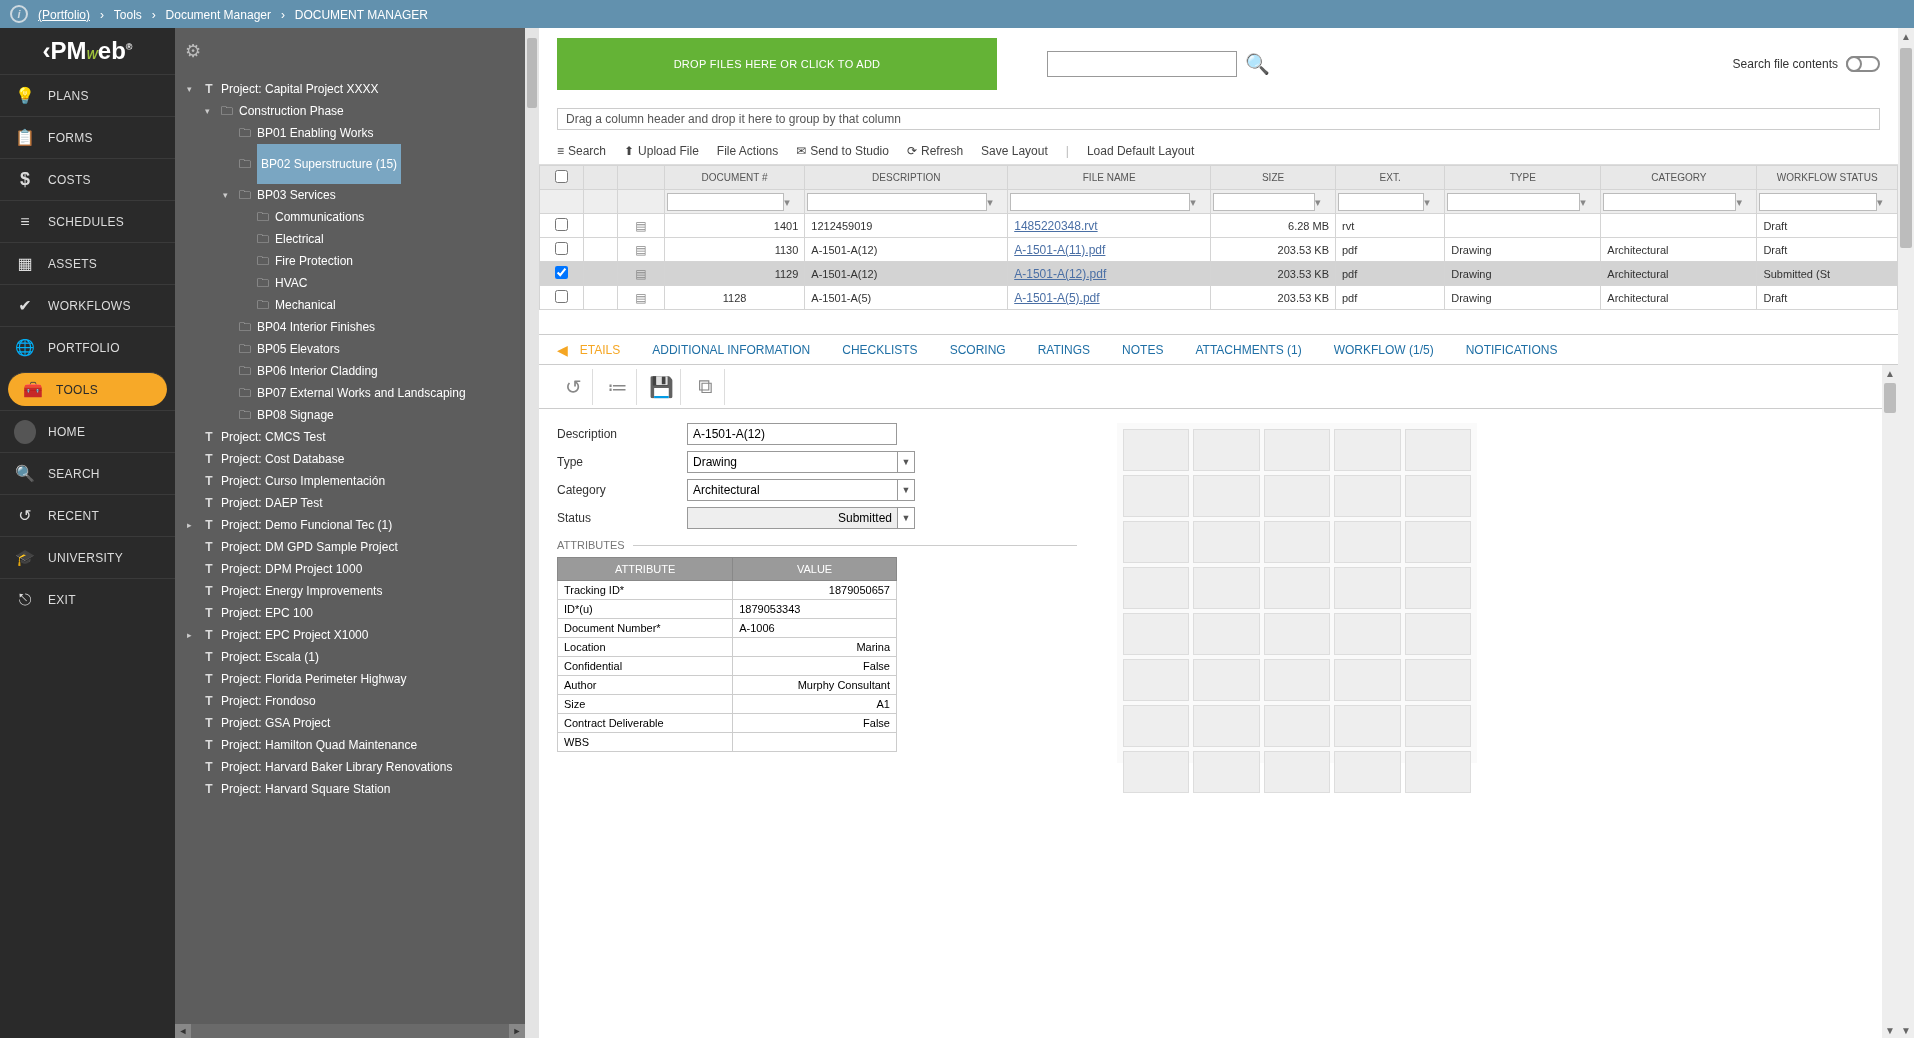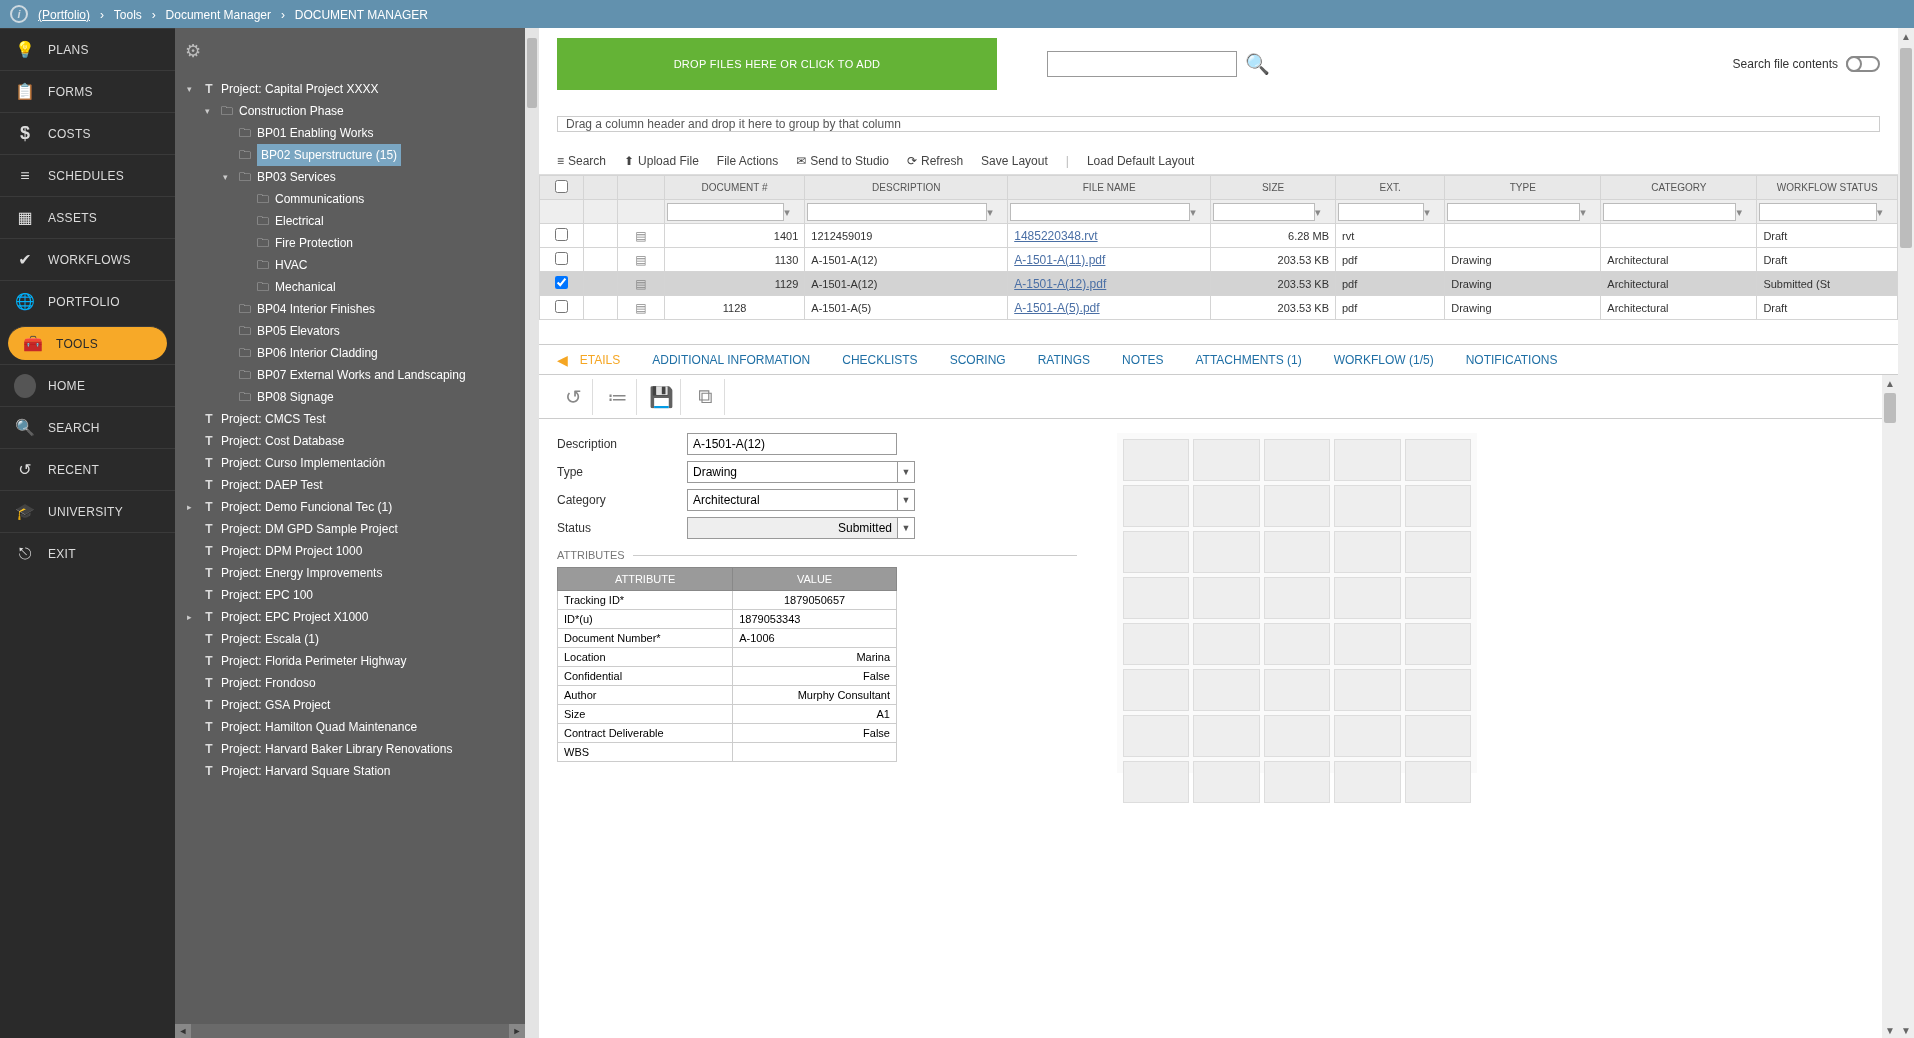--- a/index.html
+++ b/index.html
@@ -36,21 +36,21 @@
 .gutter .thumb{position:absolute;left:2px;width:10px;background:#b8b8b8;border-radius:2px}
 .content{flex:1;display:flex;flex-direction:column;min-height:0;background:#fff}
 .uploadrow{display:flex;align-items:center;padding:10px 18px;gap:20px}
 .dropzone{flex:0 0 440px;height:52px;background:#64b336;color:#fff;display:flex;align-items:center;justify-content:center;font-size:11px;letter-spacing:.3px;cursor:pointer}
 .srch-area{display:flex;align-items:center;gap:8px;margin-left:30px}
 .srch-area input{width:190px;height:26px;border:1px solid #999;padding:0 6px}
 .srch-area .mag{font-size:20px;color:#888}
 .srch-right{margin-left:auto;display:flex;align-items:center;gap:8px;font-size:12px;color:#333}
 .toggle{width:34px;height:16px;border:2px solid #8a8a8a;border-radius:10px;position:relative}
 .toggle::after{content:"";position:absolute;width:12px;height:12px;border:2px solid #8a8a8a;border-radius:50%;top:-2px;left:-2px;background:#fff}
-.groupbar{height:16px;border:1px solid #ccc;margin:16px 18px;padding:0 8px;display:flex;align-items:center;color:#555;font-size:12px}
+.groupbar{height:22px;border:1px solid #ccc;margin:8px 18px;padding:0 8px;display:flex;align-items:center;color:#555;font-size:12px}
 .grid-tb{display:flex;align-items:center;gap:18px;padding:6px 18px;color:#444;font-size:12px;border-bottom:1px solid #ddd}
 .grid-tb .tbitem{display:flex;align-items:center;gap:4px;cursor:pointer}
 .grid-wrap{height:170px;overflow:hidden;border-bottom:1px solid #ccc;margin:0 0 0 0}
 table.grid{width:100%;border-collapse:collapse;table-layout:fixed}
 table.grid th,table.grid td{border:1px solid #d4d4d4;padding:3px 6px;font-size:11px;height:24px;white-space:nowrap;overflow:hidden;text-overflow:ellipsis}
 table.grid th{background:#e8e8e8;color:#555;font-weight:normal;text-align:center;font-size:10px}
 table.grid .filter-row td{background:#eee;padding:2px}
 table.grid .filter-row input{width:calc(100% - 18px);height:18px;border:1px solid #bbb;padding:0 3px;font-size:11px}
 table.grid .fico{display:inline-block;width:14px;height:14px;color:#888;vertical-align:middle;font-size:11px}
 table.grid tbody tr.sel{background:#d3d3d3}
@@ -96,20 +96,23 @@
     <span>Tools</span>
     <span class="sep">›</span>
     <span>Document Manager</span>
     <span class="sep">›</span>
     <span>DOCUMENT MANAGER</span>
   </div>
 </div>
 
 <div class="main">
   <div class="navcol">
+    <div class="logo">
+      <span class="txt">‹PM<span class="w">W</span>eb<sup style="font-size:9px">®</sup></span>
+    </div>
     <div id="nav-items">
         <div class="navitem">
           <span class="ico">💡</span>
           <span class="lbl">PLANS</span>
         </div>
         <div class="navitem">
           <span class="ico">📋</span>
           <span class="lbl">FORMS</span>
         </div>
         <div class="navitem">
@@ -177,21 +180,21 @@
           <span>Construction Phase</span>
         </div>
         <div class="node" style="padding-left: 42px;">
           <span class="arrow"></span>
           <span class="tico">🗀</span>
           <span>BP01 Enabling Works</span>
         </div>
         <div class="node" style="padding-left: 42px;">
           <span class="arrow"></span>
           <span class="tico">🗀</span>
-          <span class="sel" style="padding: 0 4px;">BP02 Superstructure (15)</span>
+          <span class="sel" style="padding: 9px 4px;">BP02 Superstructure (15)</span>
         </div>
         <div class="node" style="padding-left: 42px;">
           <span class="arrow">▾</span>
           <span class="tico">🗀</span>
           <span>BP03 Services</span>
         </div>
         <div class="node" style="padding-left: 60px;">
           <span class="arrow"></span>
           <span class="tico">🗀</span>
           <span>Communications</span>
@@ -534,21 +537,21 @@
             <table class="attr">
               <thead>
                   <tr>
                     <th>ATTRIBUTE</th>
                     <th>VALUE</th>
                   </tr>
                 </thead>
               <tbody id="attr-body">
                   <tr>
                     <td>Tracking ID*</td>
-                    <td class="val" style="text-align: center; margin-top: 38px;">1879050657</td>
+                    <td class="val" style="text-align: right; margin-top: 38px;">1879050657</td>
                   </tr>
                   <tr>
                     <td>ID*(u)</td>
                     <td class="val" style="text-align: left;">1879053343</td>
                   </tr>
                   <tr>
                     <td>Document Number*</td>
                     <td class="val" style="text-align: left;">A-1006</td>
                   </tr>
                   <tr>

